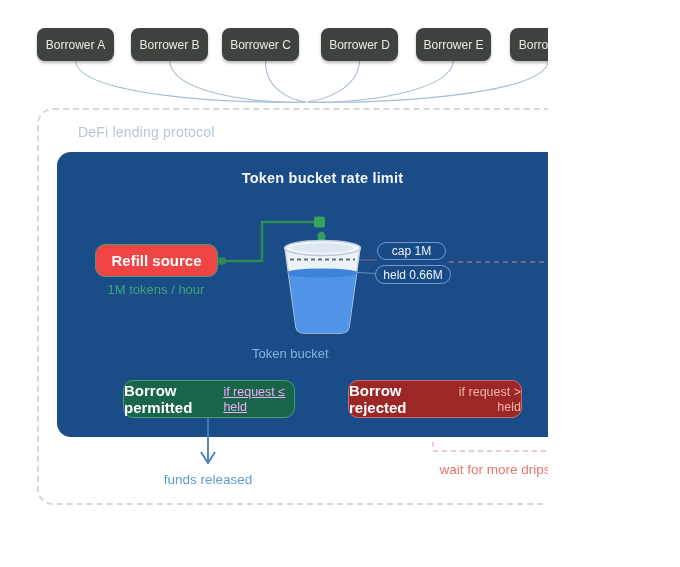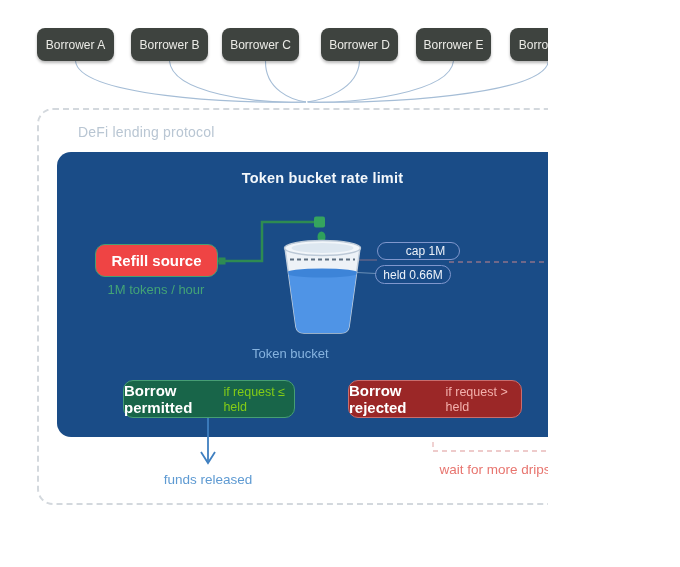--- a/index.html
+++ b/index.html
@@ -37,37 +37,37 @@
   }
   .refill-rate{
     position:absolute;left:91px;top:282px;width:130px;text-align:center;
     color:#43a376;font-size:13px;
   }
   .pill{
     position:absolute;border:1.5px solid #8097cd;border-radius:10px;
     color:#edf2f9;font-size:12px;display:flex;align-items:center;justify-content:center;
     background:rgba(26,76,135,0.4);
   }
-  .pill.cap{left:377px;top:242px;width:67px;height:16px;padding-left:14px;}
+  .pill.cap{left:377px;top:242px;width:67px;height:16px;}
   .pill.held{left:375px;top:265px;width:74px;height:17px;}
   .bucket-label{
     position:absolute;left:252px;top:346px;width:141px;text-align:left;
     color:#86b3df;font-size:13px;
   }
   .action-btn{
     position:absolute;top:380px;height:36px;border-radius:10px;
     display:flex;flex-direction:row;align-items:center;justify-content:center;
     line-height:1.15;
   }
   .action-btn.permitted{left:123px;width:170px;background:#186549;border:1.5px solid #469e74;}
   .action-btn.rejected{left:348px;width:172px;background:#9b2727;border:1.5px solid #c96d6d;}
   .action-title{color:#ffffff;font-size:15px;font-weight:bold;}
   .action-sub{font-size:12.5px;margin-top:1px;}
-  .action-btn.permitted .action-sub{color:#84cc16;}
-  .action-btn.rejected .action-sub{color:#f3b0ac;}
+  .action-btn.permitted .action-sub{color:#f0abfc;text-decoration:underline;}
+  .action-btn.rejected .action-sub{color:#f3b0ac;text-align:right;}
   .released-label{
     position:absolute;left:138px;top:472px;width:140px;text-align:center;
     color:#5e9ad2;font-size:13.5px;
   }
   .wait-label{
     position:absolute;left:420px;top:462px;width:150px;text-align:center;
     color:#e8756f;font-size:13.5px;
   }
 </style>
 </head>

